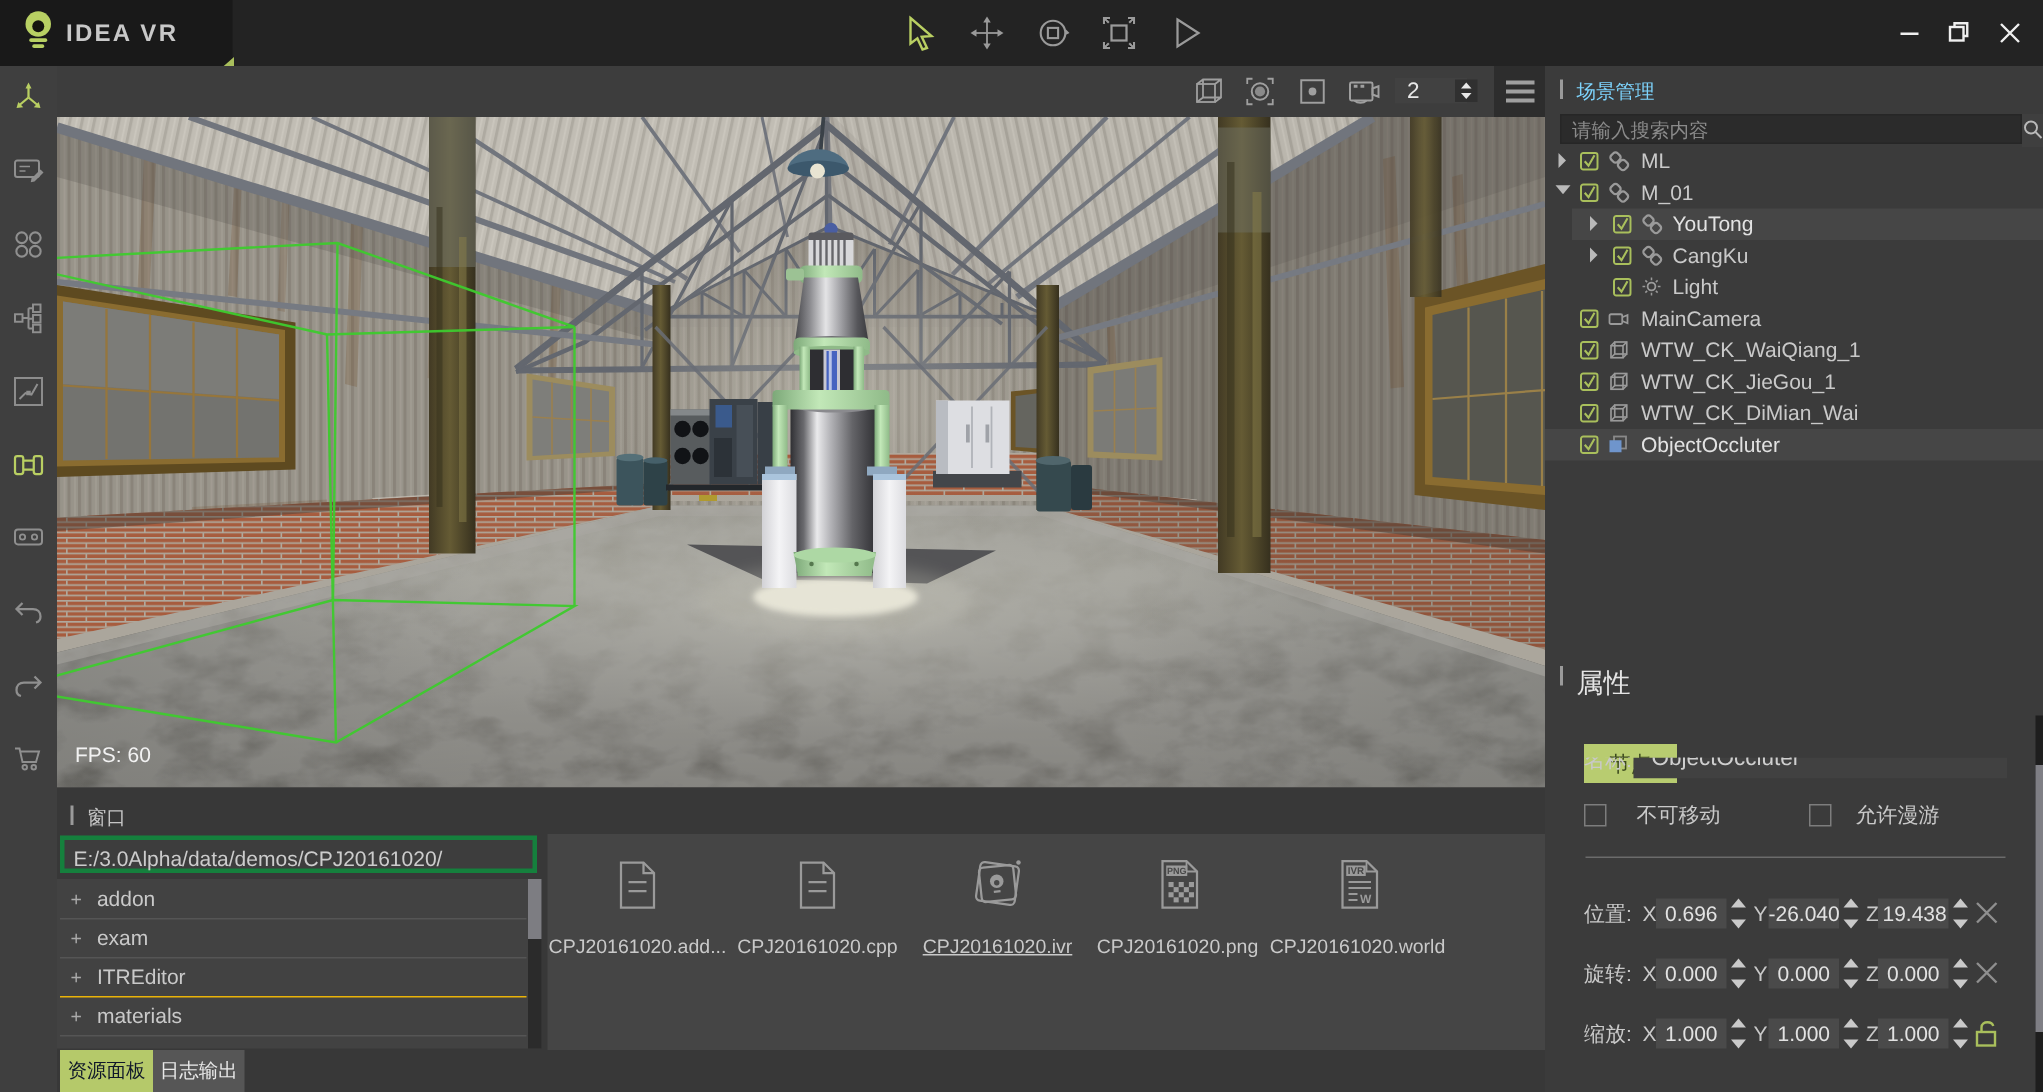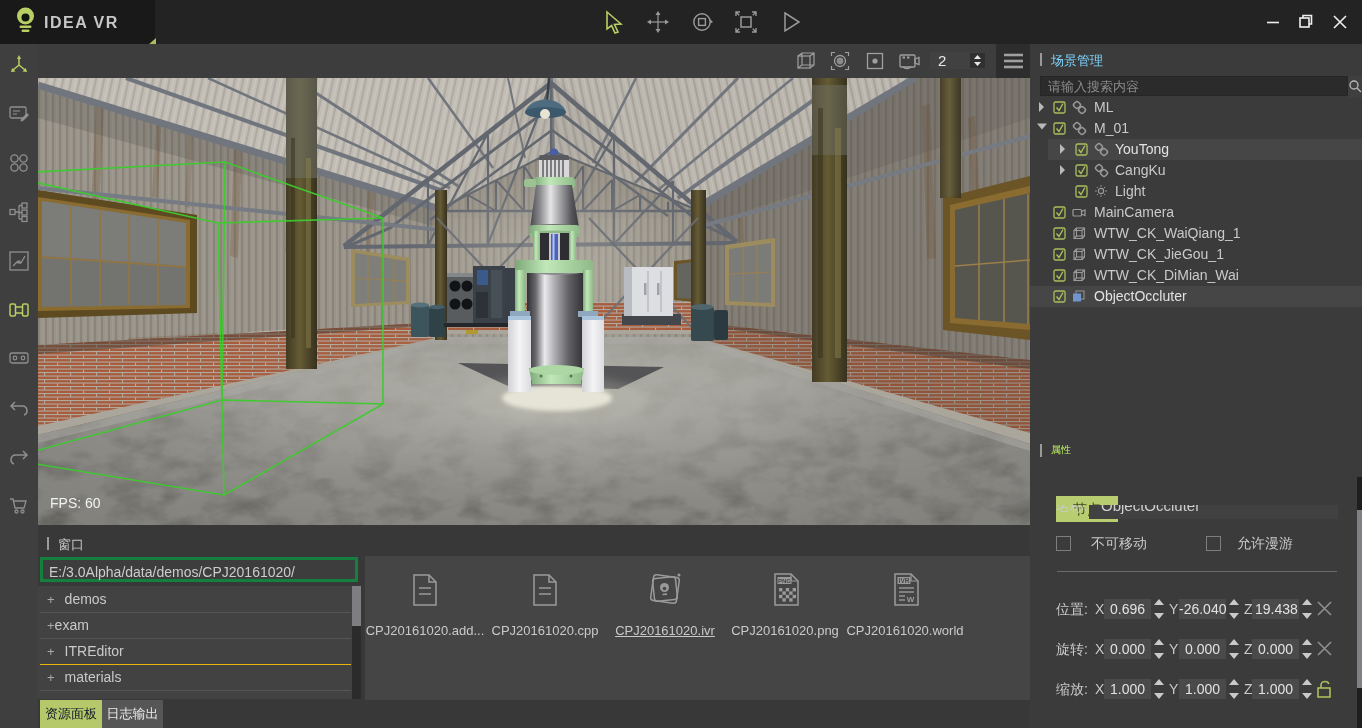--- a/index.html
+++ b/index.html
@@ -529,22 +529,22 @@
 
 </svg>
 <div class="abs" style="left:12px;top:417px;font-size:14px;color:#f2f2f2;">FPS: 60</div>
 </div>
 
 <div class="abs" style="left:38px;top:525px;width:992px;height:203px;background:#383838;"></div>
 <div class="abs" style="left:47px;top:537px;width:2px;height:13px;background:#9a9a9a;"></div>
 <div class="abs" style="left:58px;top:536px;font-size:13px;color:#c5c5c5;">窗口</div>
 <div class="abs" style="left:40px;top:557px;width:318px;height:25px;border:3px solid #15803d;background:#3d3d3d;color:#cccccc;font-size:14px;line-height:25px;padding-left:6px;box-sizing:border-box;">E:/3.0Alpha/data/demos/CPJ20161020/</div>
 <div class="abs" style="left:38px;top:586px;width:323px;height:113px;background:#424242;"></div>
-<div class="abs" style="left:40px;top:587px;width:311px;height:25px;color:#c9c9c9;font-size:14px;line-height:25px;border-bottom:1px solid #555;"><span style="margin-left:7px;color:#aaa;font-size:13px;">+</span><span style="margin-left:10px;">demos</span></div>
-<div class="abs" style="left:40px;top:613px;width:311px;height:25px;color:#c9c9c9;font-size:14px;line-height:25px;border-bottom:1px solid #555;"><span style="margin-left:7px;color:#aaa;font-size:13px;">+</span><span style="">exam</span></div>
+<div class="abs" style="left:40px;top:587px;width:311px;height:25px;color:#c9c9c9;font-size:14px;line-height:25px;border-bottom:1px solid #555;"><span style="margin-left:7px;color:#aaa;font-size:13px;">+</span><span style="margin-left:10px;">addon</span></div>
+<div class="abs" style="left:40px;top:613px;width:311px;height:25px;color:#c9c9c9;font-size:14px;line-height:25px;border-bottom:1px solid #555;"><span style="margin-left:7px;color:#aaa;font-size:13px;">+</span><span style="margin-left:10px;">exam</span></div>
 <div class="abs" style="left:40px;top:639px;width:311px;height:25px;color:#c9c9c9;font-size:14px;line-height:25px;border-bottom:1px solid #eab308;"><span style="margin-left:7px;color:#aaa;font-size:13px;">+</span><span style="margin-left:10px;">ITREditor</span></div>
 <div class="abs" style="left:40px;top:665px;width:311px;height:25px;color:#c9c9c9;font-size:14px;line-height:25px;border-bottom:1px solid #555;"><span style="margin-left:7px;color:#aaa;font-size:13px;">+</span><span style="margin-left:10px;">materials</span></div>
 <div class="abs" style="left:40px;top:691px;width:311px;height:8px;color:#c9c9c9;"></div>
 <div class="abs" style="left:352px;top:586px;width:9px;height:113px;background:#2b2b2b;"></div>
 <div class="abs" style="left:352px;top:586px;width:9px;height:40px;background:#7d7d82;"></div>
 
 <div class="abs" style="left:40px;top:700px;width:62px;height:28px;background:#b5c96a;color:#0f172a;font-size:13px;text-align:center;line-height:28px;">资源面板</div>
 <div class="abs" style="left:102px;top:700px;width:61px;height:28px;background:#565656;color:#e8e8e8;font-size:13px;text-align:center;line-height:28px;">日志输出</div>
 
 <div class="abs" style="left:365px;top:556px;width:665px;height:144px;background:#454545;"></div>
@@ -695,21 +695,21 @@
 
   <use href="#cbx" x="24" y="194"></use>
   <g transform="translate(43,193)">
     <rect x="3" y="1" width="8" height="8" fill="none" stroke="#8a8a8a" stroke-width="1.2"></rect>
     <rect x="0" y="3.5" width="8" height="8" fill="#6f95cc"></rect>
   </g>
   <text x="64" y="204" font-size="14" fill="#e2e2e2" font-family="Liberation Sans">ObjectOccluter</text>
 </svg>
 
 <div class="abs" style="left:1040px;top:444px;width:2px;height:13px;background:#9a9a9a;"></div>
-<div class="abs" style="left:1051px;top:443px;font-size:10px;color:#bef264;">属性</div>
+<div class="abs" style="left:1051px;top:443px;font-size:18px;color:#e5e5e5;">属性</div>
 <div class="abs" style="left:1056px;top:480px;width:62px;height:26px;background:#b8cc70;color:#3c4a1e;font-size:14px;text-align:center;line-height:26px;margin-top:16px;">节点</div>
 <div class="abs" style="left:1056px;top:505px;width:290px;height:14px;overflow:hidden;">
   <div style="position:absolute;left:0;top:-7px;color:#c9c9c9;font-size:14px;">名称:</div>
   <div style="position:absolute;left:33px;top:0;width:249px;height:14px;background:#414141;"></div>
   <div style="position:absolute;left:45px;top:-8px;color:#cfcfcf;font-size:15px;">ObjectOccluter</div>
 </div>
 <div class="abs" style="left:1056px;top:536px;width:13px;height:13px;border:1px solid #7d7d7d;"></div>
 <div class="abs" style="left:1091px;top:535px;color:#c9c9c9;font-size:14px;">不可移动</div>
 <div class="abs" style="left:1206px;top:536px;width:13px;height:13px;border:1px solid #7d7d7d;"></div>
 <div class="abs" style="left:1237px;top:535px;color:#c9c9c9;font-size:14px;">允许漫游</div>

